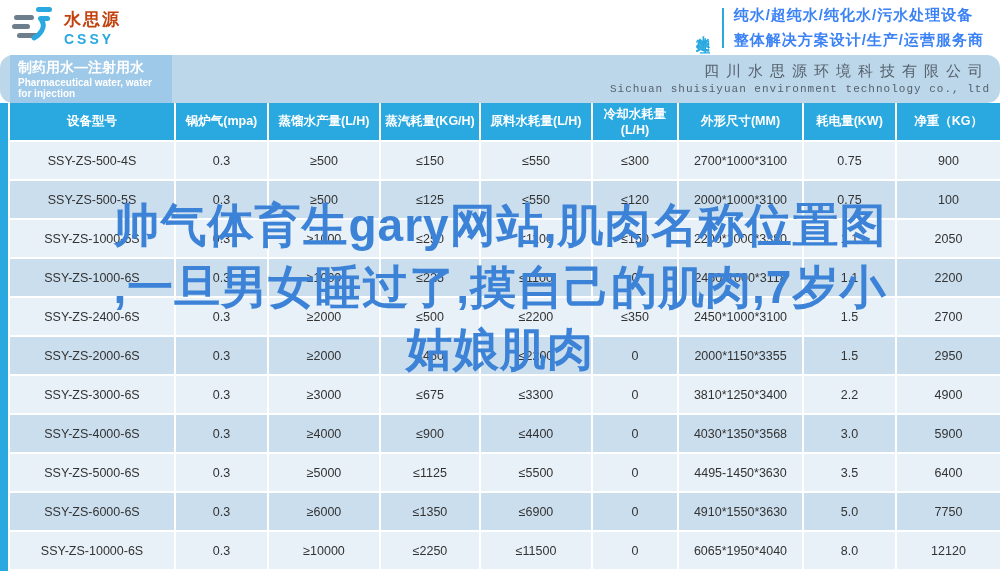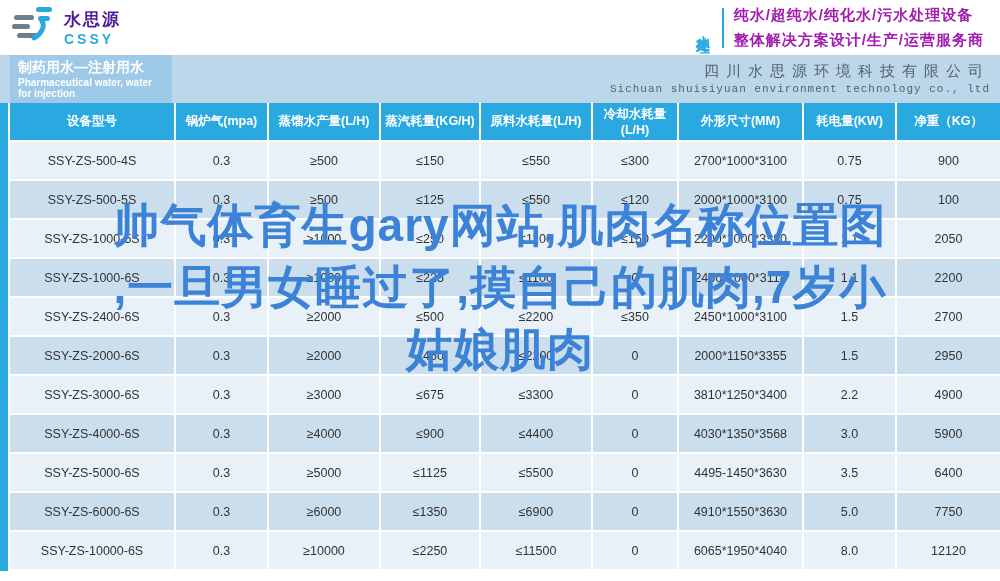--- a/index.html
+++ b/index.html
@@ -7,32 +7,32 @@
   body {
     position:relative; background:#ffffff; overflow:hidden;
     font-family:"Liberation Sans","DejaVu Sans",sans-serif;
   }
 
   
   .topbar { position:absolute; top:0; left:0; width:1000px; height:55px;
             display:flex; align-items:center; justify-content:space-between;
             padding:0 12px; background:#fff; }
   .logo { display:flex; align-items:center; gap:8px; cursor:pointer; }
-  .logo-text-cn { font-size:17px; font-weight:bold; color:#4c1d95; letter-spacing:2px; }
+  .logo-text-cn { font-size:17px; font-weight:bold; color:#c2410c; letter-spacing:2px; }
   .logo-text-en { font-size:14px; font-weight:bold; color:#29a9e0; letter-spacing:3px; }
   .slogan { display:flex; align-items:center; gap:10px; margin-right:4px; }
   .vert-label { writing-mode:vertical-rl; text-orientation:upright;
                 font-size:14px; font-weight:bold; color:#29a9e0; line-height:16px; letter-spacing:2px; }
   .vline { width:2px; height:40px; background:#29a9e0; }
   .slogan-lines { display:flex; flex-direction:column; gap:6px; }
-  .slogan-lines div { font-size:15px; font-weight:bold; color:#a21caf; letter-spacing:1px; }
+  .slogan-lines div { font-size:15px; font-weight:bold; color:#3b82f6; letter-spacing:1px; }
 
   
   .band { position:absolute; top:55px; left:0; width:1000px; height:48px;
-          background:#bdd7ea; display:flex; align-items:stretch; }
+          background:#bdd7ea; display:flex; align-items:stretch;border-radius:13px; }
   .cat-box { margin-left:10px; width:162px; background:#9fc9e8; color:#fff;
              padding:4px 6px 2px 8px; }
   .cat-cn { font-size:14px; font-weight:bold; line-height:17px; }
   .cat-en { font-size:10px; font-weight:bold; line-height:11px; margin-top:1px; }
   .company { flex:1; text-align:right; padding:7px 10px 0 0; color:#55616e; }
   .company-cn { font-size:15px; letter-spacing:7px; }
   .company-en { font-size:11px; letter-spacing:1px; margin-top:2px;
                 font-family:"Liberation Mono","DejaVu Sans Mono",monospace; }
 
   

